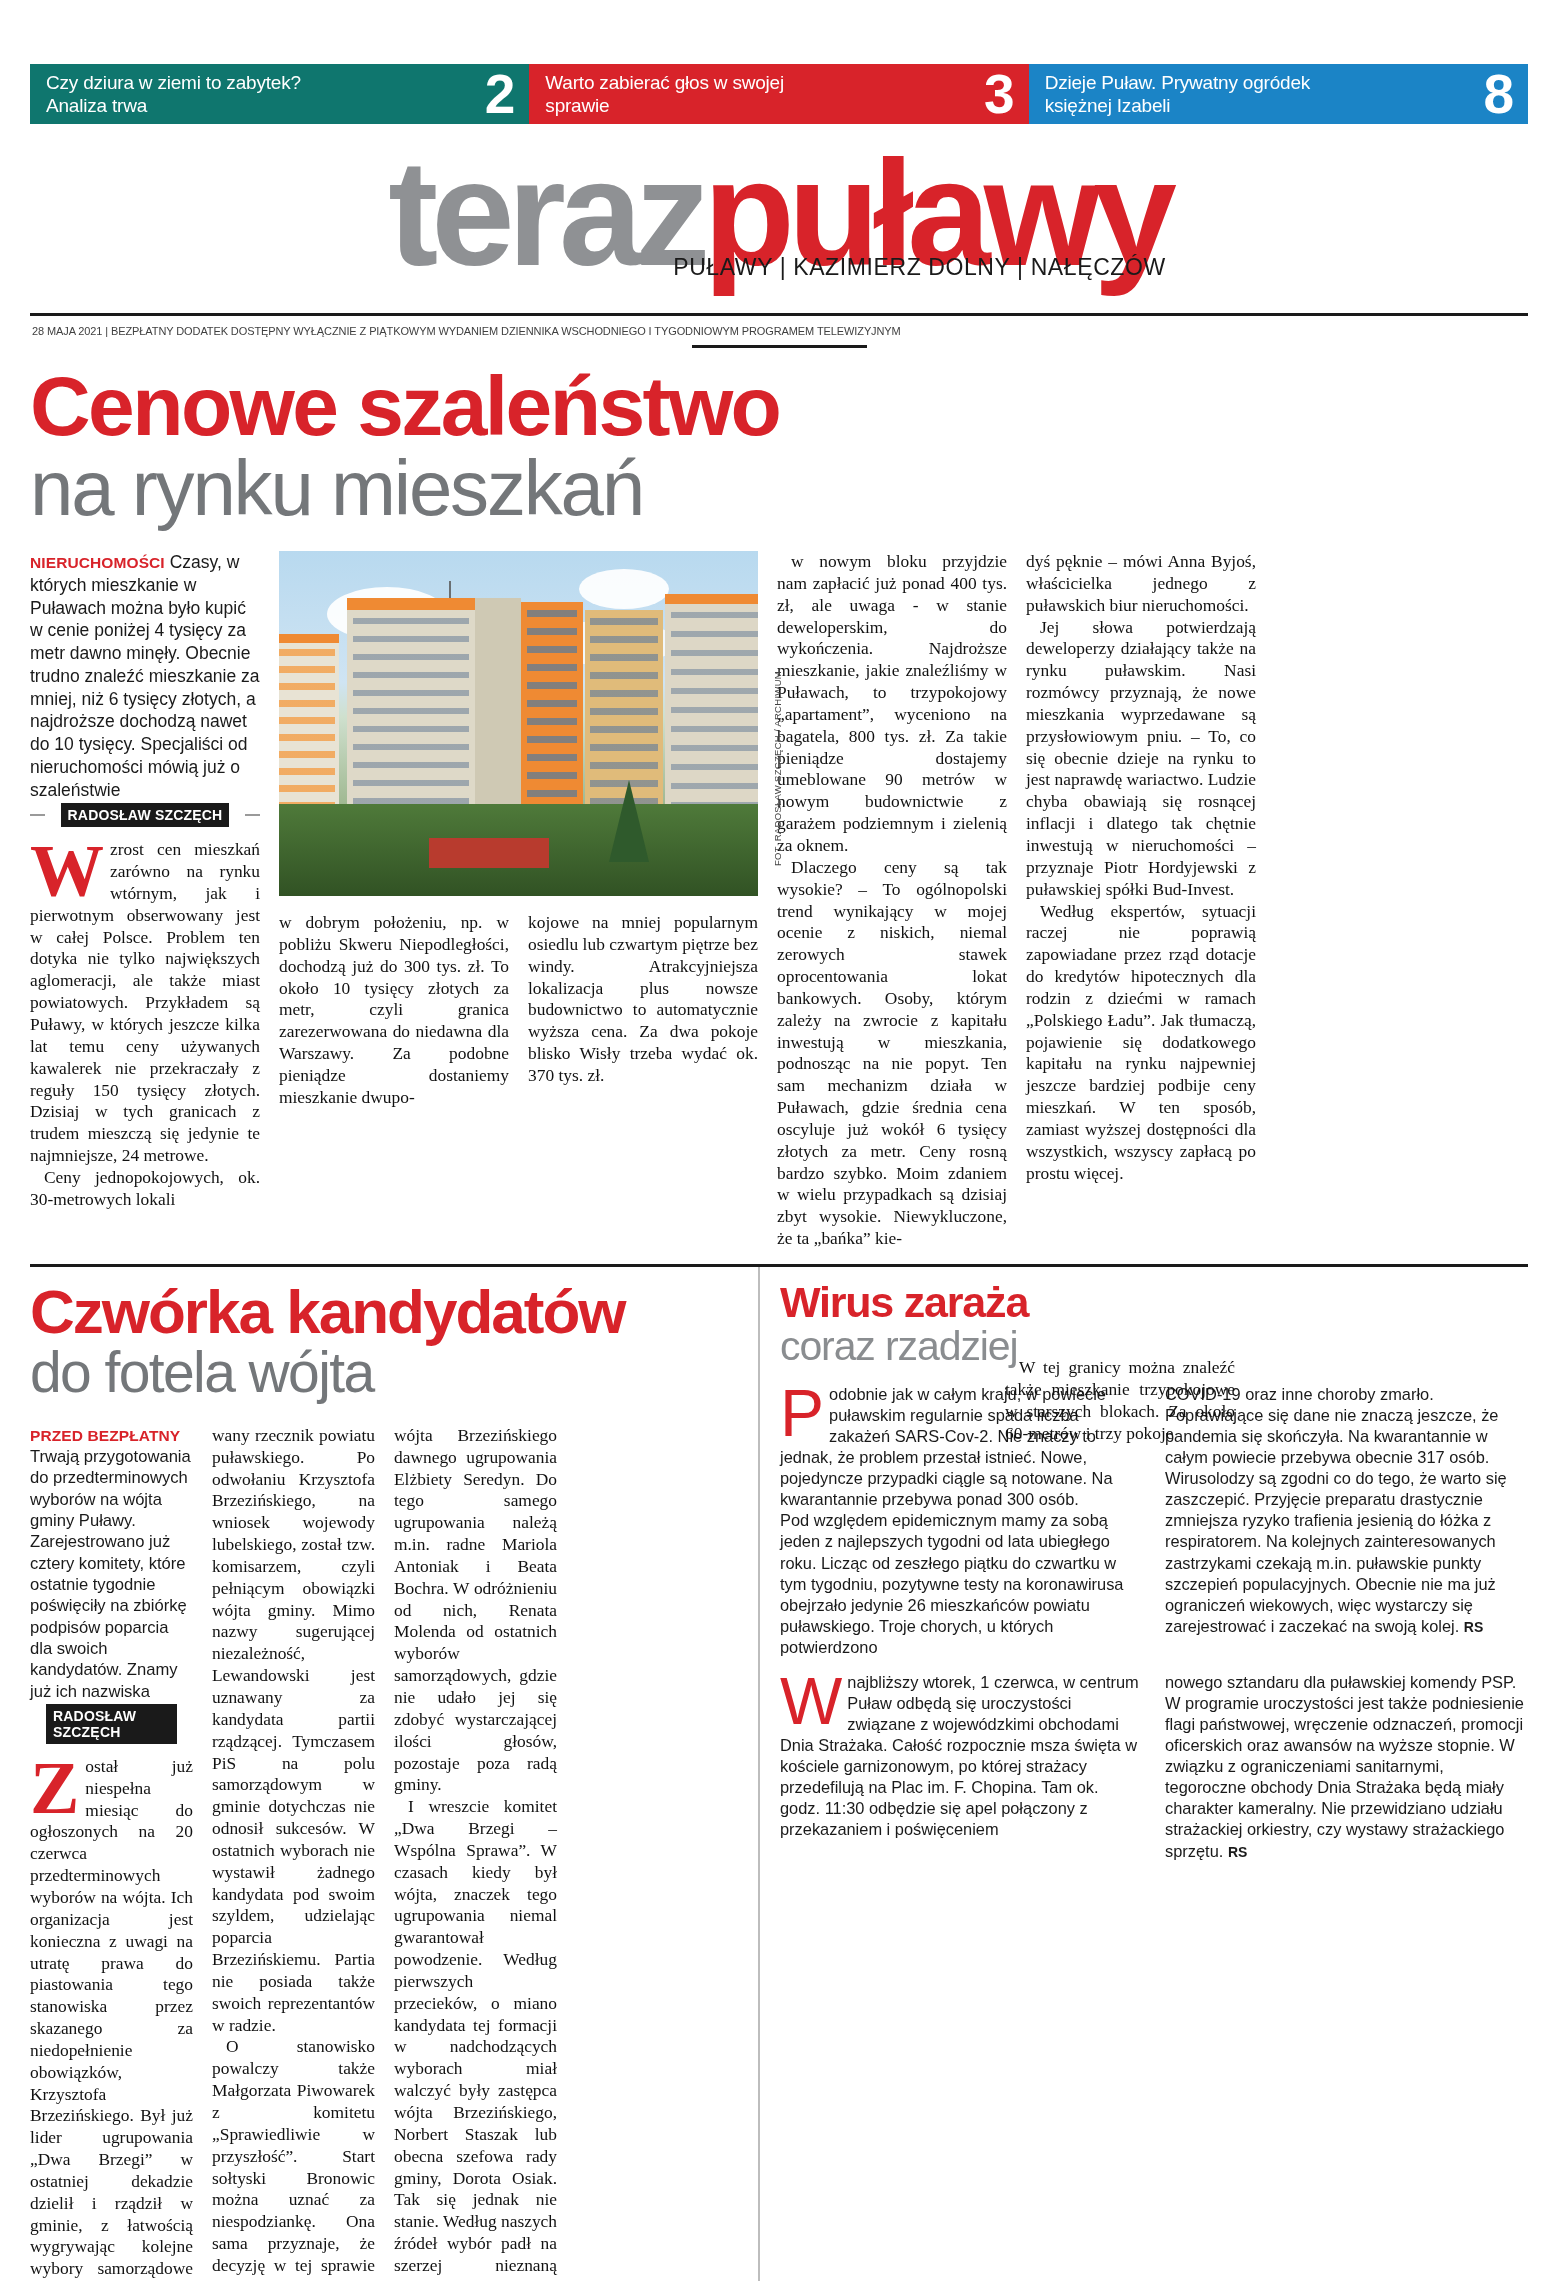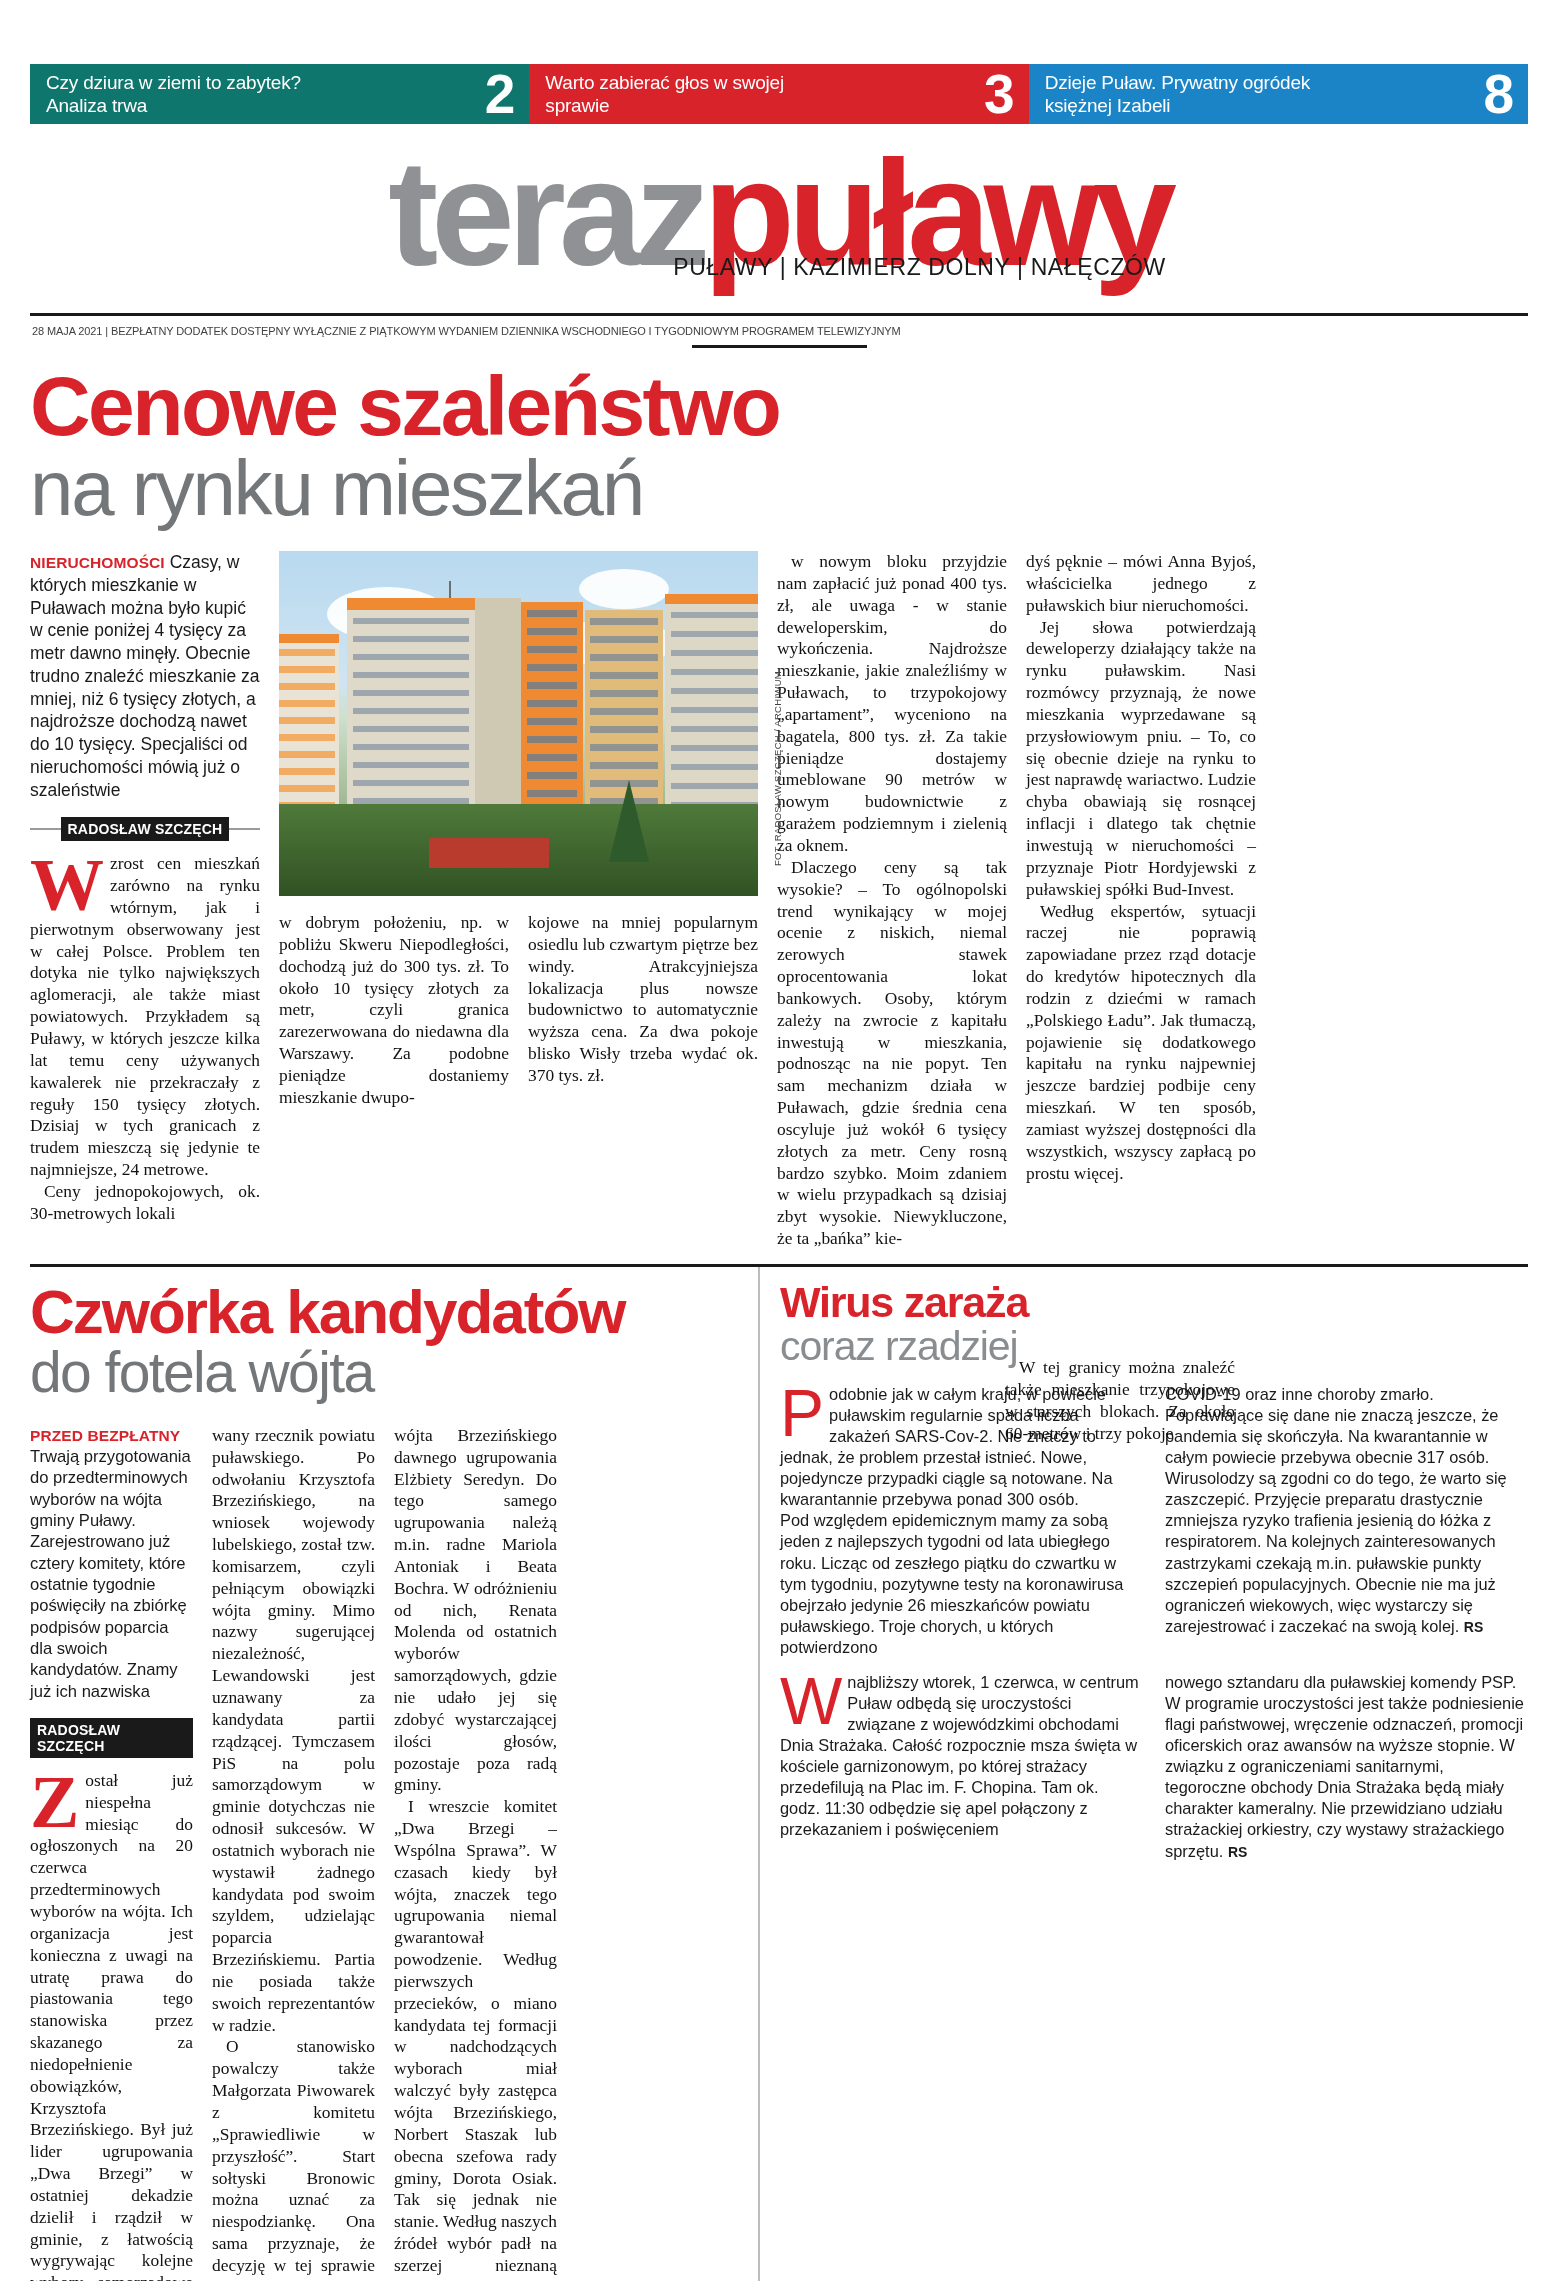--- a/index.html
+++ b/index.html
@@ -47,21 +47,21 @@
   .head-l2 { font-size: 78px; font-weight: 300; color: #74777a; line-height: 1.02;
              letter-spacing: -2.2px; margin-top: 2px; }
 
   
   .lead-grid { display: grid; grid-template-columns: 230px 230px 230px 230px 230px;
                column-gap: 19px; margin-top: 22px; position: relative; }
 
   .kicker { color: #d8232a; font-weight: 700; font-size: 15.5px; letter-spacing: 0.1px; }
   .lead-intro { font-size: 17.5px; line-height: 1.30; color: #1a1a1a; font-weight: 400; }
 
-  .byline-rule { display: flex; align-items: center; margin: 16px 0 12px 0; }
+  .byline-rule { display: flex; align-items: center; margin: 2px 0 12px 0; gap: 16px; }
   .byline-rule .ln { flex: 1; height: 2px; background: #9a9a9a; }
   .byline-rule .nm { font-size: 14px; font-weight: 700; letter-spacing: 0.2px;
                      padding: 4px 7px; background: #1a1a1a; color: #fff; }
 
   .body-serif { font-family: "Liberation Serif", serif; font-size: 17.4px; line-height: 1.255;
                 text-align: justify; color: #111; }
   .body-serif p { text-indent: 14px; }
   .body-serif p.noindent { text-indent: 0; }
 
   .dropcap { float: left; font-family: "Liberation Serif", serif; font-size: 74px;

